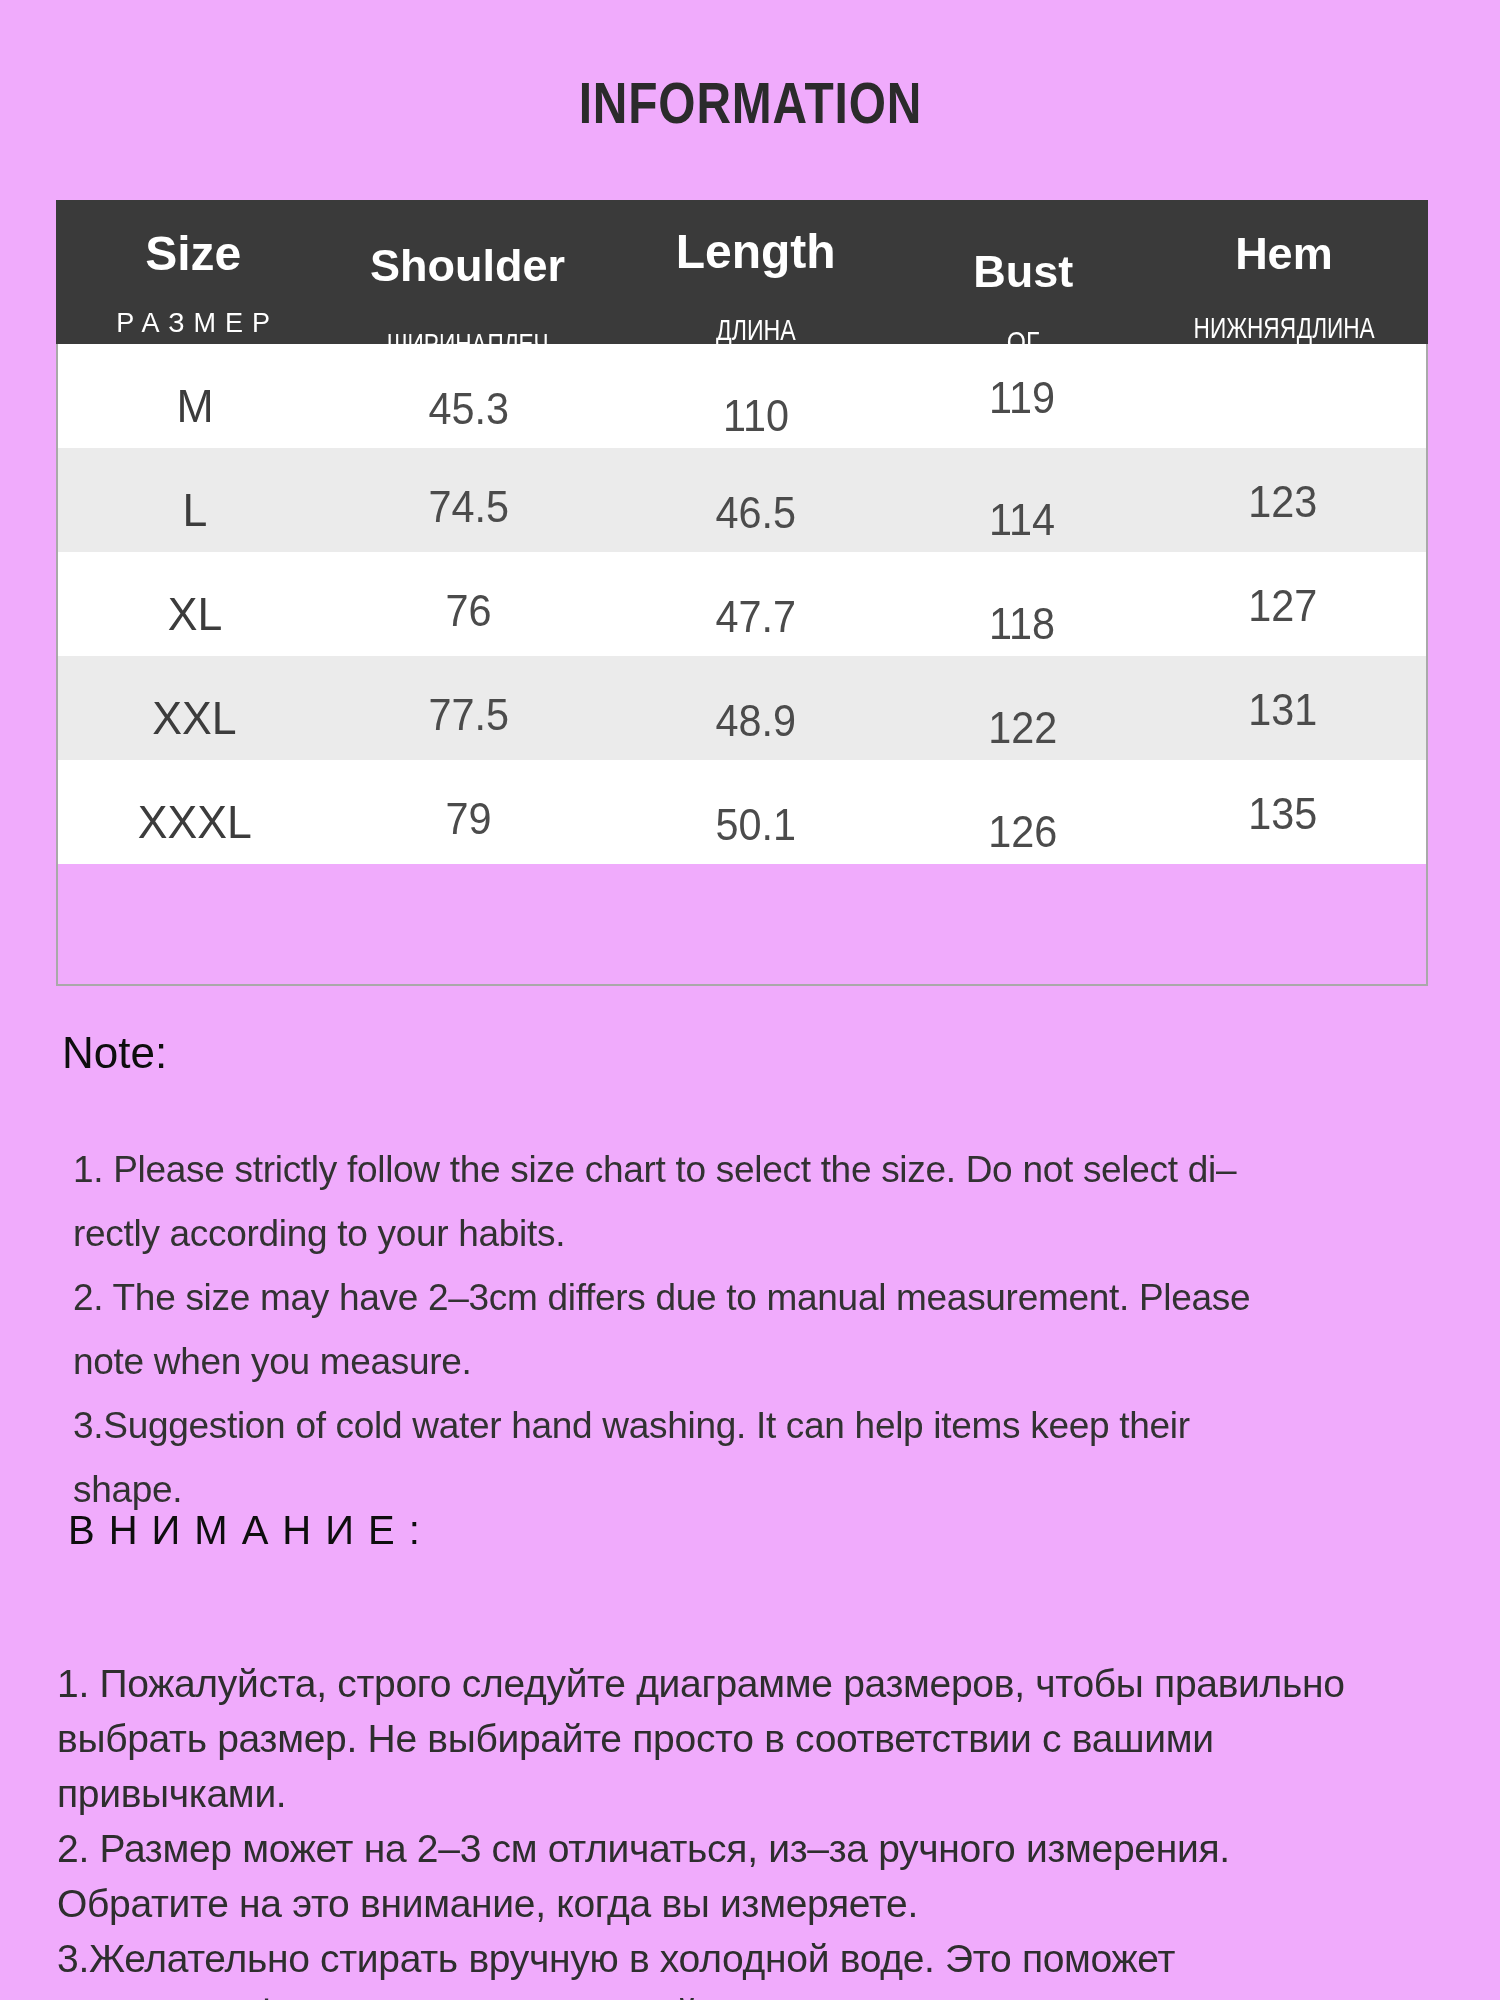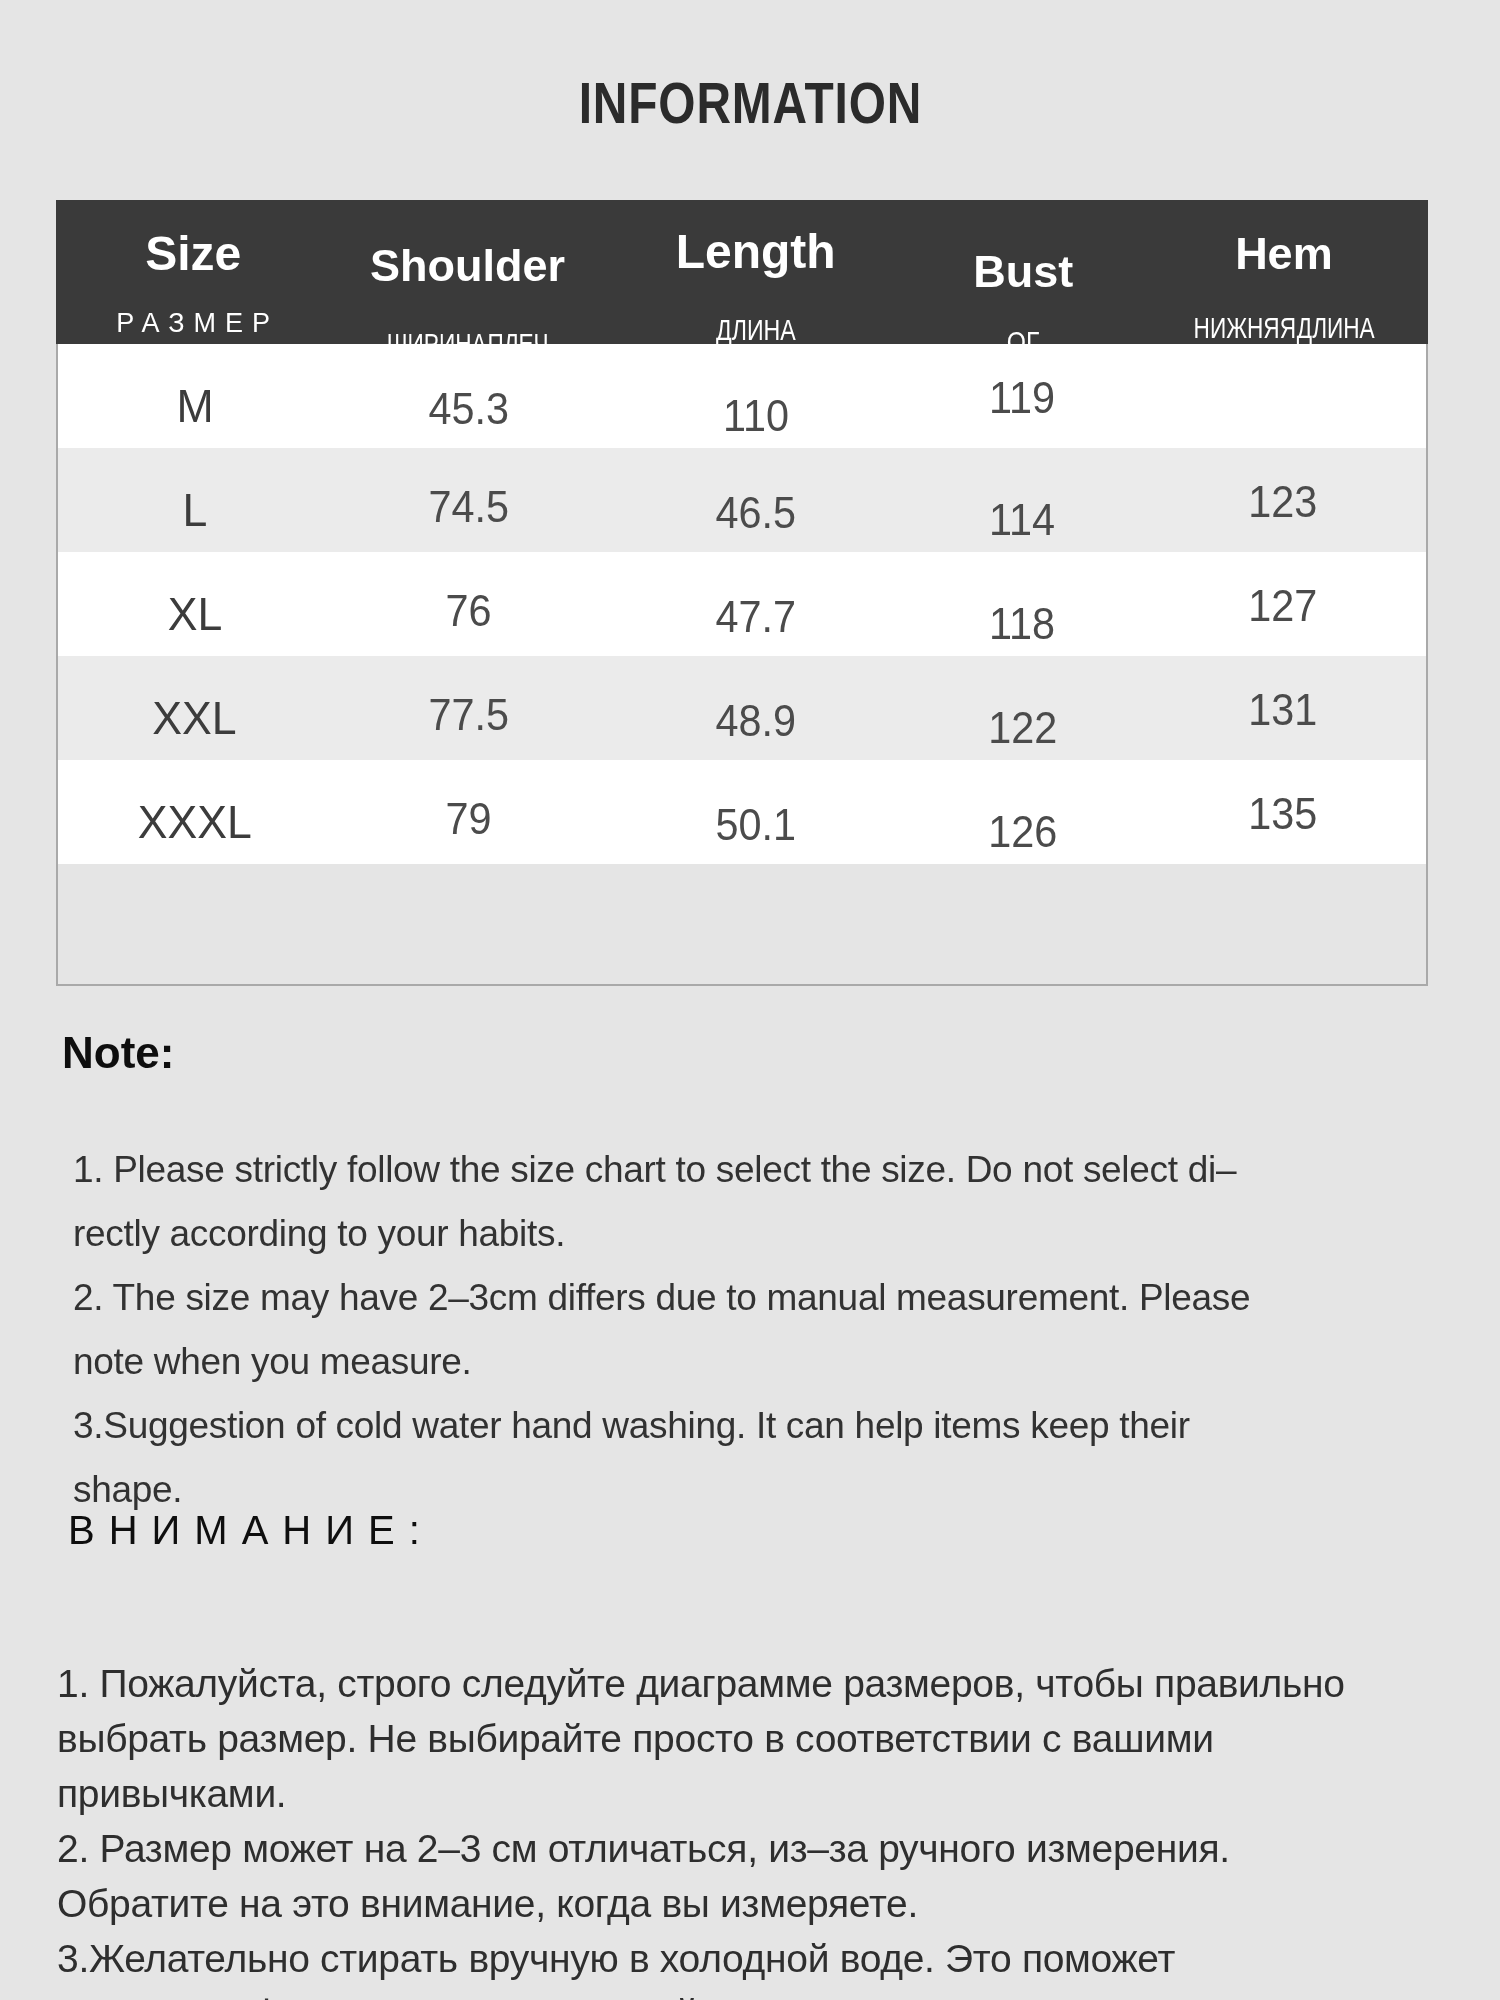--- a/index.html
+++ b/index.html
@@ -1,17 +1,17 @@
 <!DOCTYPE html>
 <html><head>
 <meta charset="utf-8">
 <style>
   html,body { margin:0; padding:0; background:#ffffff; }
   .page {
-    position:relative; width:1500px; height:2000px; background:#e5e5e5;
+    position:relative; width:1500px; height:2000px; background:#f0abfc;
     font-family:"Liberation Sans", sans-serif; color:#2b2b2b; overflow:hidden;
   }
 
   
   .title { position:absolute; top:70px; left:0; width:100%; text-align:center; margin:0; }
   .title span{
     display:inline-block; font-size:57px; font-weight:700; color:#2b2b2b;
     transform:scaleX(0.84); letter-spacing:1px; white-space:nowrap;
   }
 
@@ -57,21 +57,21 @@
   .cell.col-0{ color:#3c3c3c; font-size:46px; }
   .cell.col-0 span{ transform:translateY(10px) scaleX(0.97); }
   .cell.col-1 span{ transform:translateY(7px)  scaleX(0.94); }
   .cell.col-2 span{ transform:translateY(13px) scaleX(0.94); }
   .cell.col-3 span{ transform:translateY(20px) scaleX(0.94); }
   .cell.col-4 span{ transform:translateY(2px)  scaleX(0.94); }
 
   
   .note-heading-en{
     position:absolute; left:62px; top:1028px; margin:0;
-    font-size:44px; font-weight:700; color:#0e0e0e;text-align:center;
+    font-size:44px; font-weight:400; color:#0e0e0e;text-align:center;
   }
   .notes-en-text{
     position:absolute; left:57px; top:1122px; width:1405px; margin:16px;
     font-size:37px; line-height:64px; color:#323232;
     white-space:pre-line; letter-spacing:-0.3px;
   }
   .note-heading-ru{
     position:absolute; left:68px; top:1508px; margin:0;
     font-size:40px; font-weight:400; color:#0e0e0e;
     letter-spacing:14px; white-space:nowrap;

